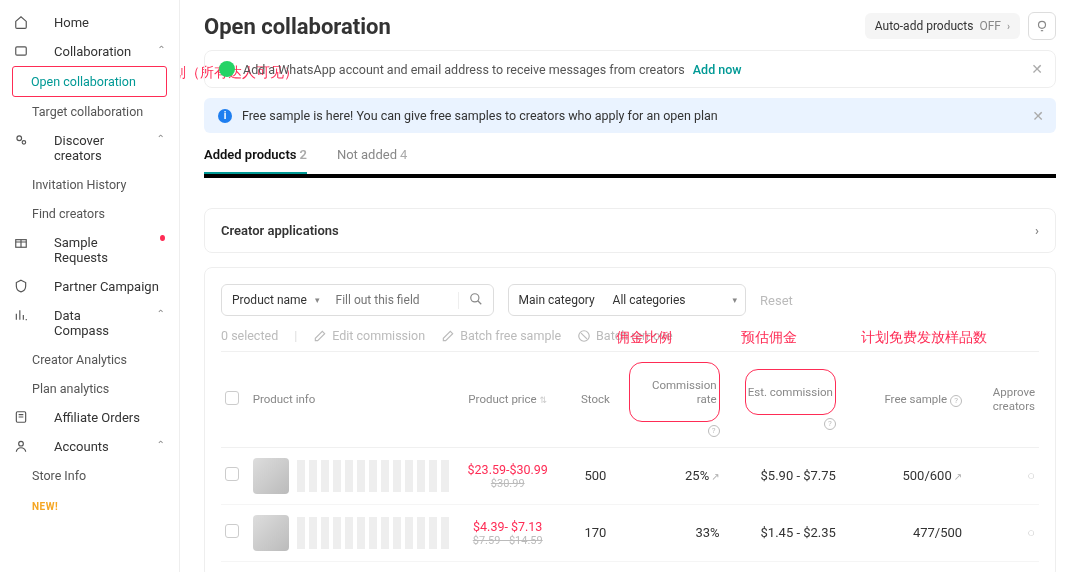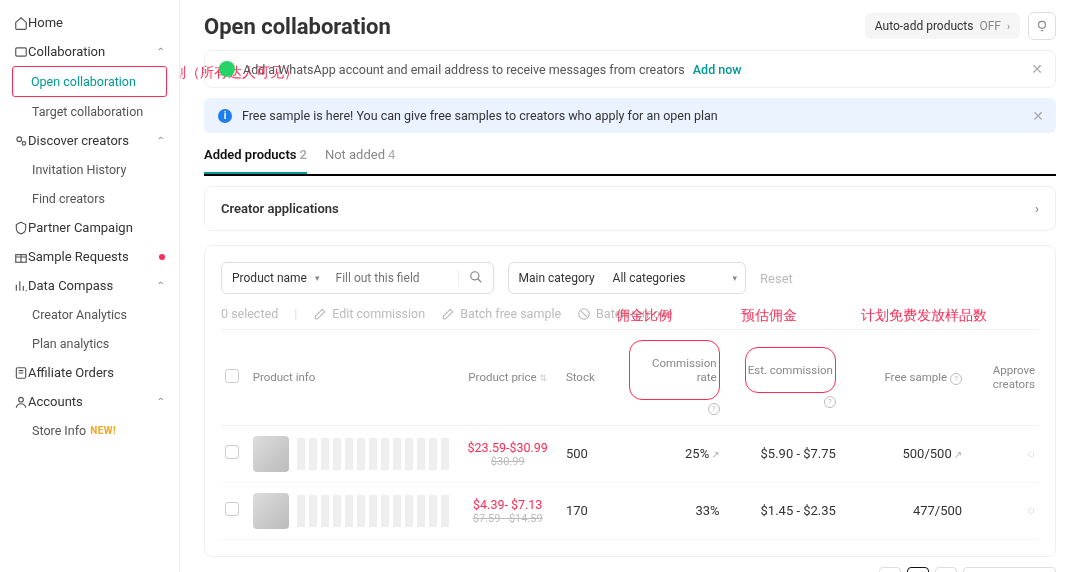--- a/index.html
+++ b/index.html
@@ -1,38 +1,38 @@
 <!DOCTYPE html>
 <html><head>
 <meta charset="utf-8">
 <style>
 *{box-sizing:border-box;margin:0;padding:0;font-family:-apple-system,BlinkMacSystemFont,"Segoe UI",Roboto,sans-serif}
 body{background:#fff;font-size:13px;color:#333;width:1080px;height:572px;overflow:hidden;display:flex}
 .sidebar{width:180px;border-right:1px solid #eee;padding:8px 0;flex-shrink:0;overflow-y:auto}
-.side-item{display:flex;align-items:center;padding:7px 14px;gap:0;cursor:pointer;color:#333;font-size:13px}
+.side-item{display:flex;align-items:flex-start;padding:7px 14px;gap:26px;cursor:pointer;color:#333;font-size:13px}
 .side-item.sub{padding-left:32px;color:#555;font-size:12.5px}
 .side-item.active{color:#009995}
 .side-red-box{border:1.5px solid #fe2c55;border-radius:3px;margin:0 12px}
 .side-item .chev{margin-left:auto;color:#888;font-size:10px}
 .side-item .ico{width:14px;height:14px;display:inline-flex;align-items:center;justify-content:center;color:#555}
 .side-new{color:#f5a623;font-size:10px;font-weight:700;letter-spacing:.5px}
 .side-dot{width:6px;height:6px;background:#fe2c55;border-radius:50%;margin-left:auto}
 .main{flex:1;padding:12px 24px;overflow-y:auto;position:relative}
 .title-row{display:flex;align-items:center;justify-content:space-between;margin-bottom:10px}
 h1{font-size:22px;font-weight:700}
 .auto-add{background:#f5f5f5;border-radius:6px;padding:6px 10px;display:flex;align-items:center;gap:6px;font-size:12px}
 .auto-add .off{color:#888}
 .helpbtn{width:28px;height:28px;border:1px solid #ddd;border-radius:6px;display:flex;align-items:center;justify-content:center;background:#fff}
 .banner{border:1px solid #eee;border-radius:8px;padding:10px 14px;display:flex;align-items:center;gap:8px;font-size:12.5px;color:#555;margin-bottom:10px;position:relative}
 .banner .wa{width:16px;height:16px;background:#25d366;border-radius:50%;display:inline-block}
 .banner a{color:#009995;text-decoration:none;font-weight:500}
 .banner .close,.alert .close{position:absolute;right:12px;color:#aaa;cursor:pointer;font-size:14px}
 .alert{background:#eaf3ff;border-radius:6px;padding:10px 14px;display:flex;align-items:center;gap:10px;font-size:12.5px;color:#333;margin-bottom:14px;position:relative}
 .alert .info{width:14px;height:14px;background:#1e7ef0;border-radius:50%;color:#fff;font-size:10px;display:flex;align-items:center;justify-content:center;font-weight:700}
-.tabs{display:flex;gap:18px;border-bottom:2px solid #000000;margin-bottom:10px}
+.tabs{display:flex;gap:30px;border-bottom:4px solid #000000;margin-bottom:30px}
 .tab{padding:0 0 10px 0;color:#888;font-size:13px;cursor:pointer}
 .tab.active{color:#111;font-weight:600;border-bottom:2px solid #009995}
 .tab .cnt{color:#aaa;margin-left:3px}
 .accordion{border:1px solid #eee;border-radius:8px;padding:14px 16px;display:flex;align-items:center;justify-content:space-between;margin-bottom:14px;font-weight:600}
 .panel{border:1px solid #eee;border-radius:8px;padding:16px}
 .filters{display:flex;gap:14px;align-items:center;margin-bottom:12px}
 .selwrap{border:1px solid #ddd;border-radius:6px;display:flex;align-items:center;height:32px}
 .selwrap .lab{padding:0 8px 0 10px;font-size:12px;color:#333}
 .selwrap .chv{font-size:9px;color:#888;padding-right:8px}
 .selwrap input{border:none;outline:none;font-size:12px;padding:0 8px;width:130px}
@@ -41,21 +41,21 @@
 .reset{color:#bbb;font-size:13px;background:none;border:none;cursor:pointer}
 .toolbar{display:flex;gap:16px;align-items:center;color:#bbb;font-size:12.5px;margin-bottom:8px}
 .toolbar .btn{display:flex;align-items:center;gap:5px}
 .table{width:100%}
 .thead,.trow{display:flex;align-items:center;padding:10px 4px;gap:4px}
 .thead{color:#888;font-size:11.5px;border-top:1px solid #f0f0f0;border-bottom:1px solid #f0f0f0}
 .trow{border-bottom:1px solid #f5f5f5}
 .col-cb{width:24px}
 .col-info{width:200px;display:flex;align-items:center;gap:8px}
 .col-price{width:110px;text-align:center}
-.col-stock{width:60px;text-align:left}
+.col-stock{width:60px;text-align:center}
 .col-rate{width:100px;text-align:right;padding-right:8px}
 .col-est{width:110px;text-align:right;padding-right:4px}
 .col-sample{width:120px;text-align:right}
 .col-approve{width:70px;text-align:right}
 .cb{width:14px;height:14px;border:1px solid #ccc;border-radius:3px;display:inline-block;background:#fff}
 .thumb{width:36px;height:36px;background:linear-gradient(135deg,#ddd,#bbb);border-radius:4px;flex-shrink:0}
 .pix{flex:1;height:32px;background:repeating-linear-gradient(90deg,#eee 0 8px,#fff 8px 12px);filter:blur(0.3px)}
 .price{color:#fe2c55;font-size:12.5px}
 .oldprice{color:#bbb;text-decoration:line-through;font-size:11px}
 .q{width:12px;height:12px;border:1px solid #bbb;border-radius:50%;display:inline-flex;align-items:center;justify-content:center;font-size:8px;color:#bbb;margin-left:3px}
@@ -109,38 +109,38 @@
     </div>
   <div class="side-item sub">
       <span>Invitation History</span>
     </div>
   <div class="side-item sub">
       <span>Find creators</span>
     </div>
   <div class="side-item">
       <span class="ico">
         <svg viewBox="0 0 24 24" fill="none" stroke="currentColor" stroke-width="2">
-          <path d="M12 2l8 4v6c0 5-3.5 9-8 10-4.5-1-8-5-8-10V6z"></path>
-        </svg>
-      </span>
-      <span>Partner Campaign</span>
-    </div>
-  <div class="side-item">
-      <span class="ico">
-        <svg viewBox="0 0 24 24" fill="none" stroke="currentColor" stroke-width="2">
           <rect x="3" y="8" width="18" height="13"></rect>
           <path d="M12 8v13M3 12h18"></path>
         </svg>
       </span>
       <span>Sample Requests</span>
       <span class="side-dot"></span>
     </div>
   <div class="side-item">
       <span class="ico">
         <svg viewBox="0 0 24 24" fill="none" stroke="currentColor" stroke-width="2">
+          <path d="M12 2l8 4v6c0 5-3.5 9-8 10-4.5-1-8-5-8-10V6z"></path>
+        </svg>
+      </span>
+      <span>Partner Campaign</span>
+    </div>
+  <div class="side-item">
+      <span class="ico">
+        <svg viewBox="0 0 24 24" fill="none" stroke="currentColor" stroke-width="2">
           <path d="M4 20V10M10 20V4M16 20v-8M22 20h-2"></path>
         </svg>
       </span>
       <span>Data Compass</span>
       <span class="chev">⌃</span>
     </div>
   <div class="side-item sub">
       <span>Creator Analytics</span>
     </div>
   <div class="side-item sub">
@@ -158,21 +158,21 @@
   <div class="side-item">
       <span class="ico">
         <svg viewBox="0 0 24 24" fill="none" stroke="currentColor" stroke-width="2">
           <circle cx="12" cy="8" r="4"></circle>
           <path d="M4 22c0-4 4-7 8-7s8 3 8 7"></path>
         </svg>
       </span>
       <span>Accounts</span>
       <span class="chev">⌃</span>
     </div>
-  <div class="side-item sub" style="flex-direction:row;align-items:center;gap:4px">
+  <div class="side-item sub" style="flex-direction:column;align-items:flex-start;gap:18px">
       <span>Store Info</span>
       <span class="side-new">NEW!</span>
     </div>
 </div>
 
 <div class="main">
   <div class="annot" style="top:64px;left:-50px">开放计划（所有达人可见）</div>
 
   <div class="title-row">
     <h1>Open collaboration</h1>
@@ -280,21 +280,21 @@
               <span class="thumb"></span>
               <span class="pix"></span>
             </div>
           <div class="col-price">
               <div class="price">$23.59-$30.99</div>
               <div class="oldprice">$30.99</div>
             </div>
           <div class="col-stock">500</div>
           <div class="col-rate"><span>25%</span><span class="ext">↗</span></div>
           <div class="col-est">$5.90 - $7.75</div>
-          <div class="col-sample"><span>500/500</span><span class="ext">↗</span></div>
+          <div class="col-sample"><span>500/600</span><span class="ext">↗</span></div>
           <div class="col-approve" style="color:#ccc">○</div>
         </div>
 
         <div class="trow">
           <div class="col-cb"><span class="cb"></span></div>
           <div class="col-info">
               <span class="thumb"></span>
               <span class="pix"></span>
             </div>
           <div class="col-price">

